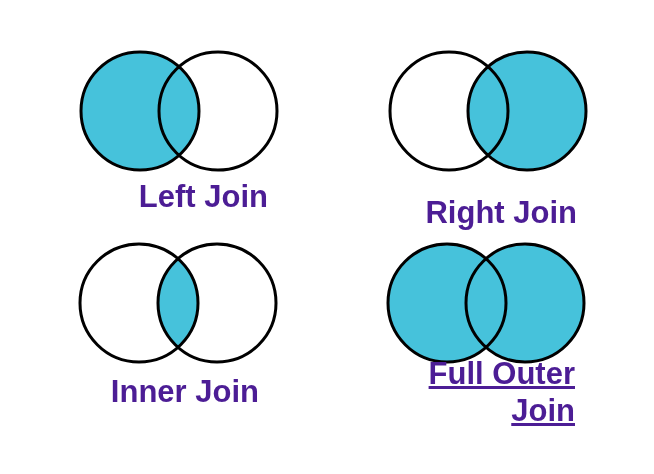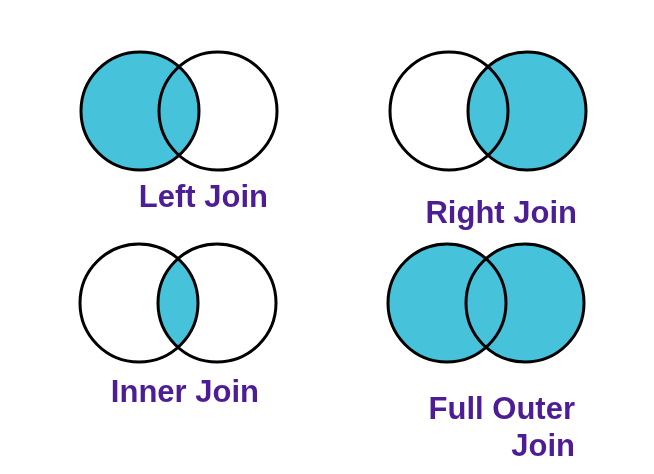--- a/index.html
+++ b/index.html
@@ -38,21 +38,21 @@
     letter-spacing: 0px;
   }
   
   .venn-q0 { left: 78px;  top: 50px; }
   .venn-q1 { left: 387px; top: 50px; }
   .venn-q2 { left: 77px;  top: 242px; }
   .venn-q3 { left: 385px; top: 242px; }
   .label-q0 { left: 66px;  top: 178px; }
   .label-q1 { left: 375px; top: 194px; }
   .label-q2 { left: 57px;  top: 373px; }
-  .label-q3 { left: 373px; top: 390px; }
+  .label-q3 { left: 373px; top: 355px; text-decoration: underline; }
 </style>
 </head>
 <body>
 
 <div class="stage">
 
   <figure class="quad">
     <div class="venn-box venn-q0">
         <svg viewBox="0 0 202 122">
           <circle cx="62" cy="61" r="59" fill="#46C2DB"></circle>

